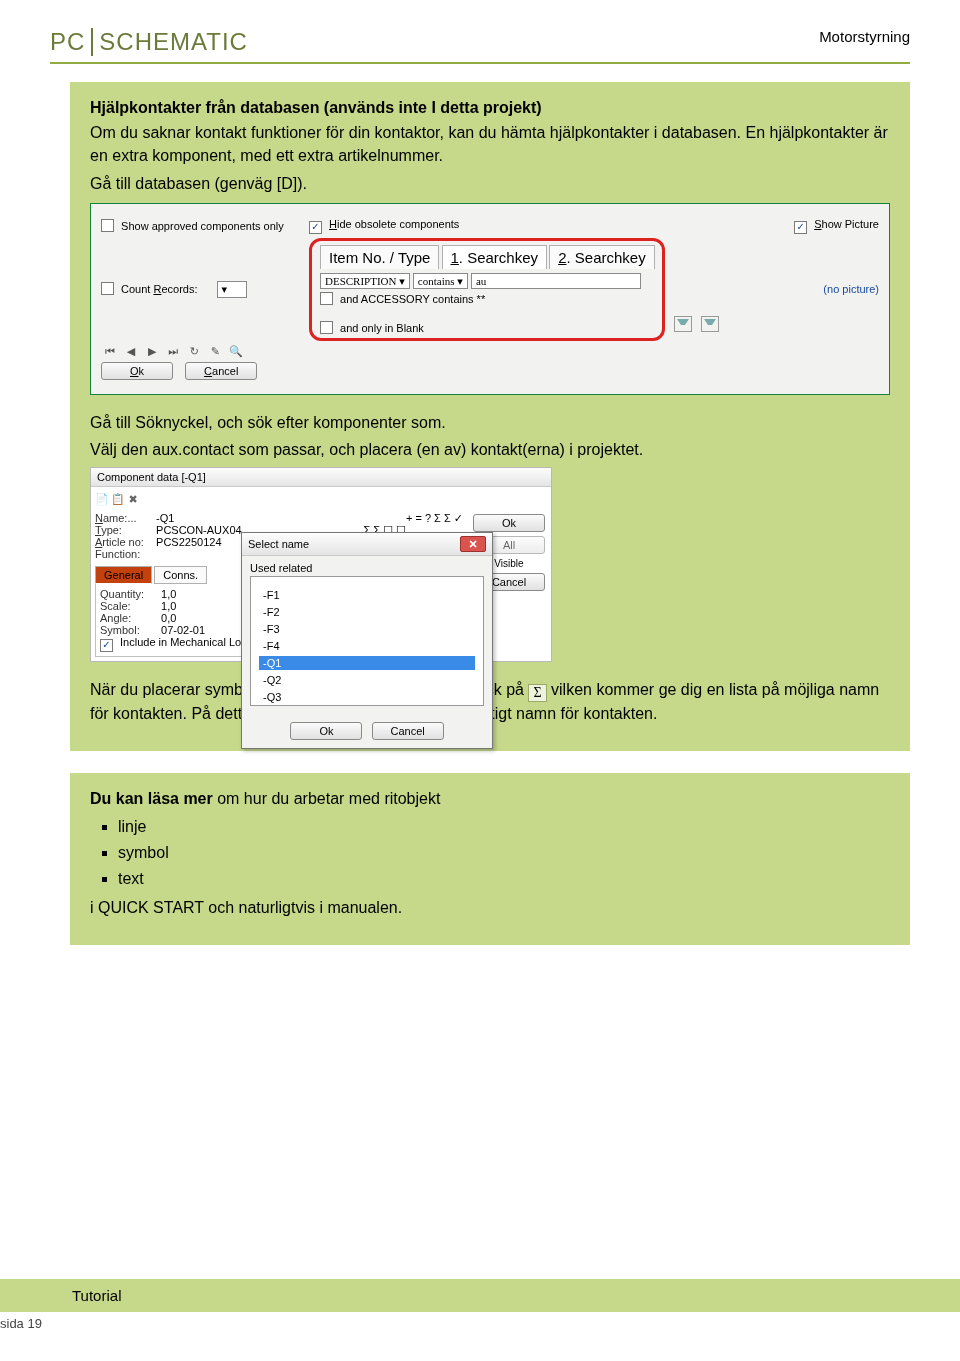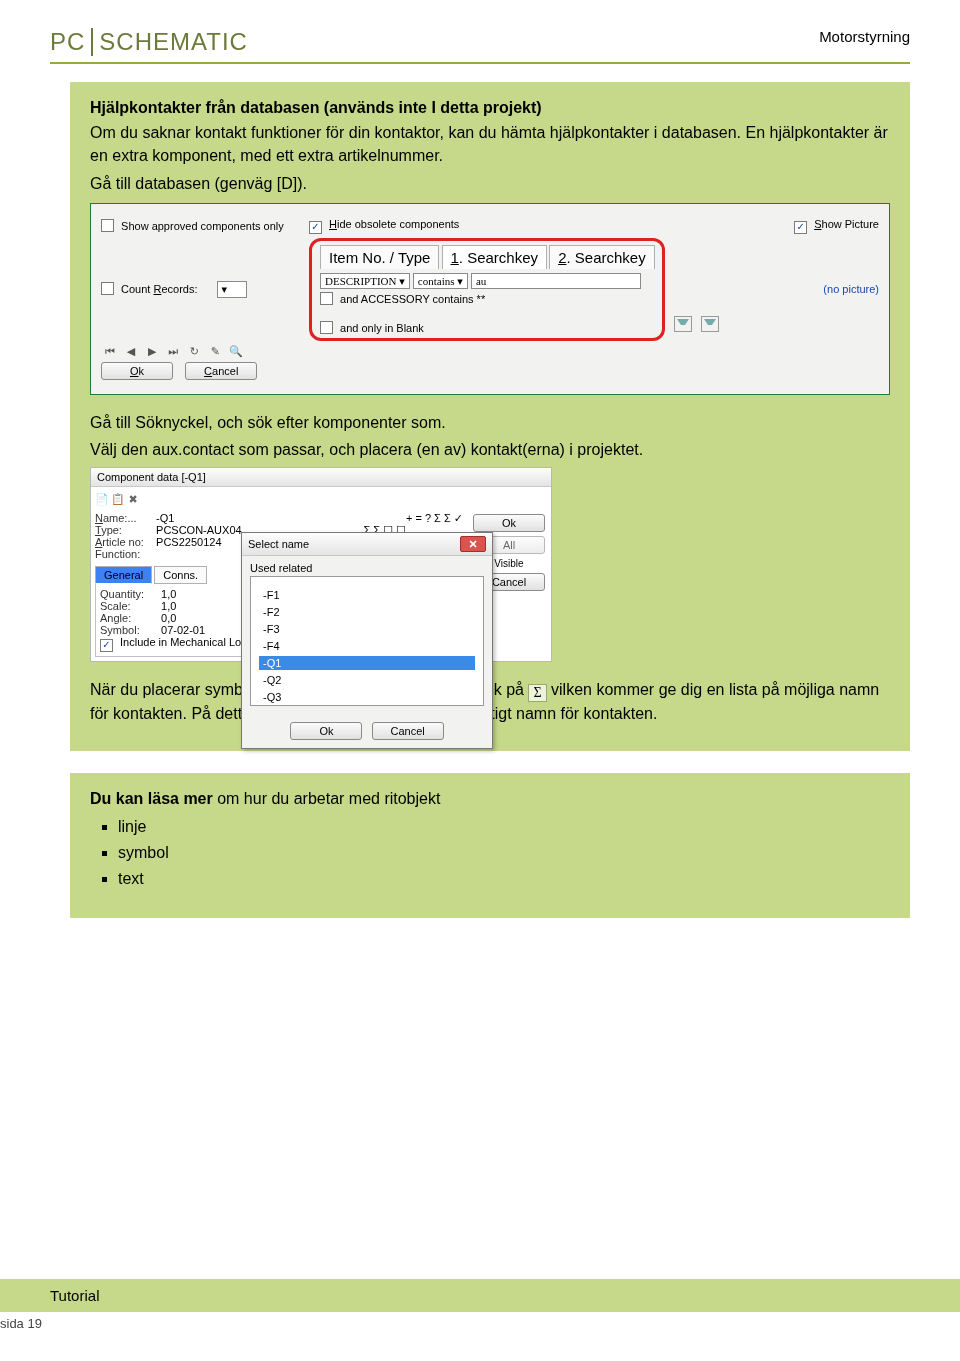--- a/index.html
+++ b/index.html
@@ -32,33 +32,33 @@
 .toolicons span{display:inline-block;width:14px;text-align:center;color:#555;margin:0 2px}
 .filt{display:inline-block;width:16px;height:14px;border:1px solid #999;margin-left:6px;position:relative}
 .filt::before{content:"";position:absolute;inset:2px;border-top:6px solid #7aa;border-left:4px solid transparent;border-right:4px solid transparent}
 
 .cdshot{display:flex;gap:0;margin:6px 0 16px 0;background:#fff;border:1px solid #b8b8b8;width:460px;font:11px Tahoma,Arial;position:relative}
 .cdshot .pane{padding:4px}
 .cdshot .titlebar{background:linear-gradient(#fdfdfd,#e4e4e4);border-bottom:1px solid #c8c8c8;padding:3px 6px}
 .cdshot .lbl{color:#333;display:inline-block;min-width:58px}
 .cdshot .val{color:#000}
 .gtab{display:inline-block;background:#fafafa;border:1px solid #b0b0b0;padding:2px 8px;margin-right:-1px;font-size:11px}
-.gtab.active{background:#3b82f6;border-bottom:1px solid #fff}
+.gtab.active{background:#c2410c;border-bottom:1px solid #fff}
 .cdbtn{display:inline-block;background:linear-gradient(#fbfbfb,#e1e1e1);border:1px solid #8a8a8a;border-radius:3px;padding:2px 10px;min-width:50px;text-align:center;margin:2px 0}
 .cdshot ul.list{list-style:none;margin:2px 0;padding:8px;border:1px solid #999;background:#fff;height:112px;overflow:hidden}
 .cdshot ul.list li{padding:1px 4px;font-size:11px}
 .cdshot ul.list li.sel{background:#3a8be8;color:#fff}
 .popup{position:absolute;left:150px;top:64px;width:250px;background:#f2f2f0;border:1px solid #777;box-shadow:2px 2px 4px rgba(0,0,0,.25)}
 .popup .ptitle{background:linear-gradient(#fdfdfd,#e4e4e4);border-bottom:1px solid #c8c8c8;padding:3px 6px;display:flex;justify-content:space-between;align-items:center}
 .popup .close{background:#d9534f;color:#fff;width:24px;text-align:center;border:1px solid #a03030;border-radius:2px;font-weight:bold;line-height:14px}
 .popup .body{padding:6px 8px}
 .popup .foot{text-align:center;padding:6px}
 .sigma-inline{display:inline-block;border:1px solid #9aa86a;background:#eef3dc;padding:0 4px;font:14px serif;vertical-align:-2px}
 .footer-band{position:absolute;bottom:30px;left:0;right:0}
-.fwrap{background:#c6d88a;padding:8px 50px;margin:0;font:400 15px Arial}
+.fwrap{background:#c6d88a;padding:8px 72px;margin:0;font:400 15px Arial}
 .pageno{padding:4px 50px 0 0;font:13px Arial;color:#444}
 .u{text-decoration:underline}
 </style>
 </head>
 <body>
 
 <div class="page">
   <div class="hdr">
     <div class="logo">
       <b>PC</b><span class="bar"></span><b>SCHEMATIC</b>
@@ -209,20 +209,21 @@
 
     <div class="gbox">
       <p>
         <b>Du kan läsa mer</b><span> om hur du arbetar med ritobjekt</span>
       </p>
       <ul id="rmlist">
           <li>linje</li>
           <li>symbol</li>
           <li>text</li>
         </ul>
+      <p>i QUICK START och naturligtvis i manualen.</p>
     </div>
   </div>
 
   <div class="footer-band">
     <div class="fwrap">Tutorial</div>
     <div class="pageno">sida 19</div>
   </div>
 </div>
 
 </body></html>

